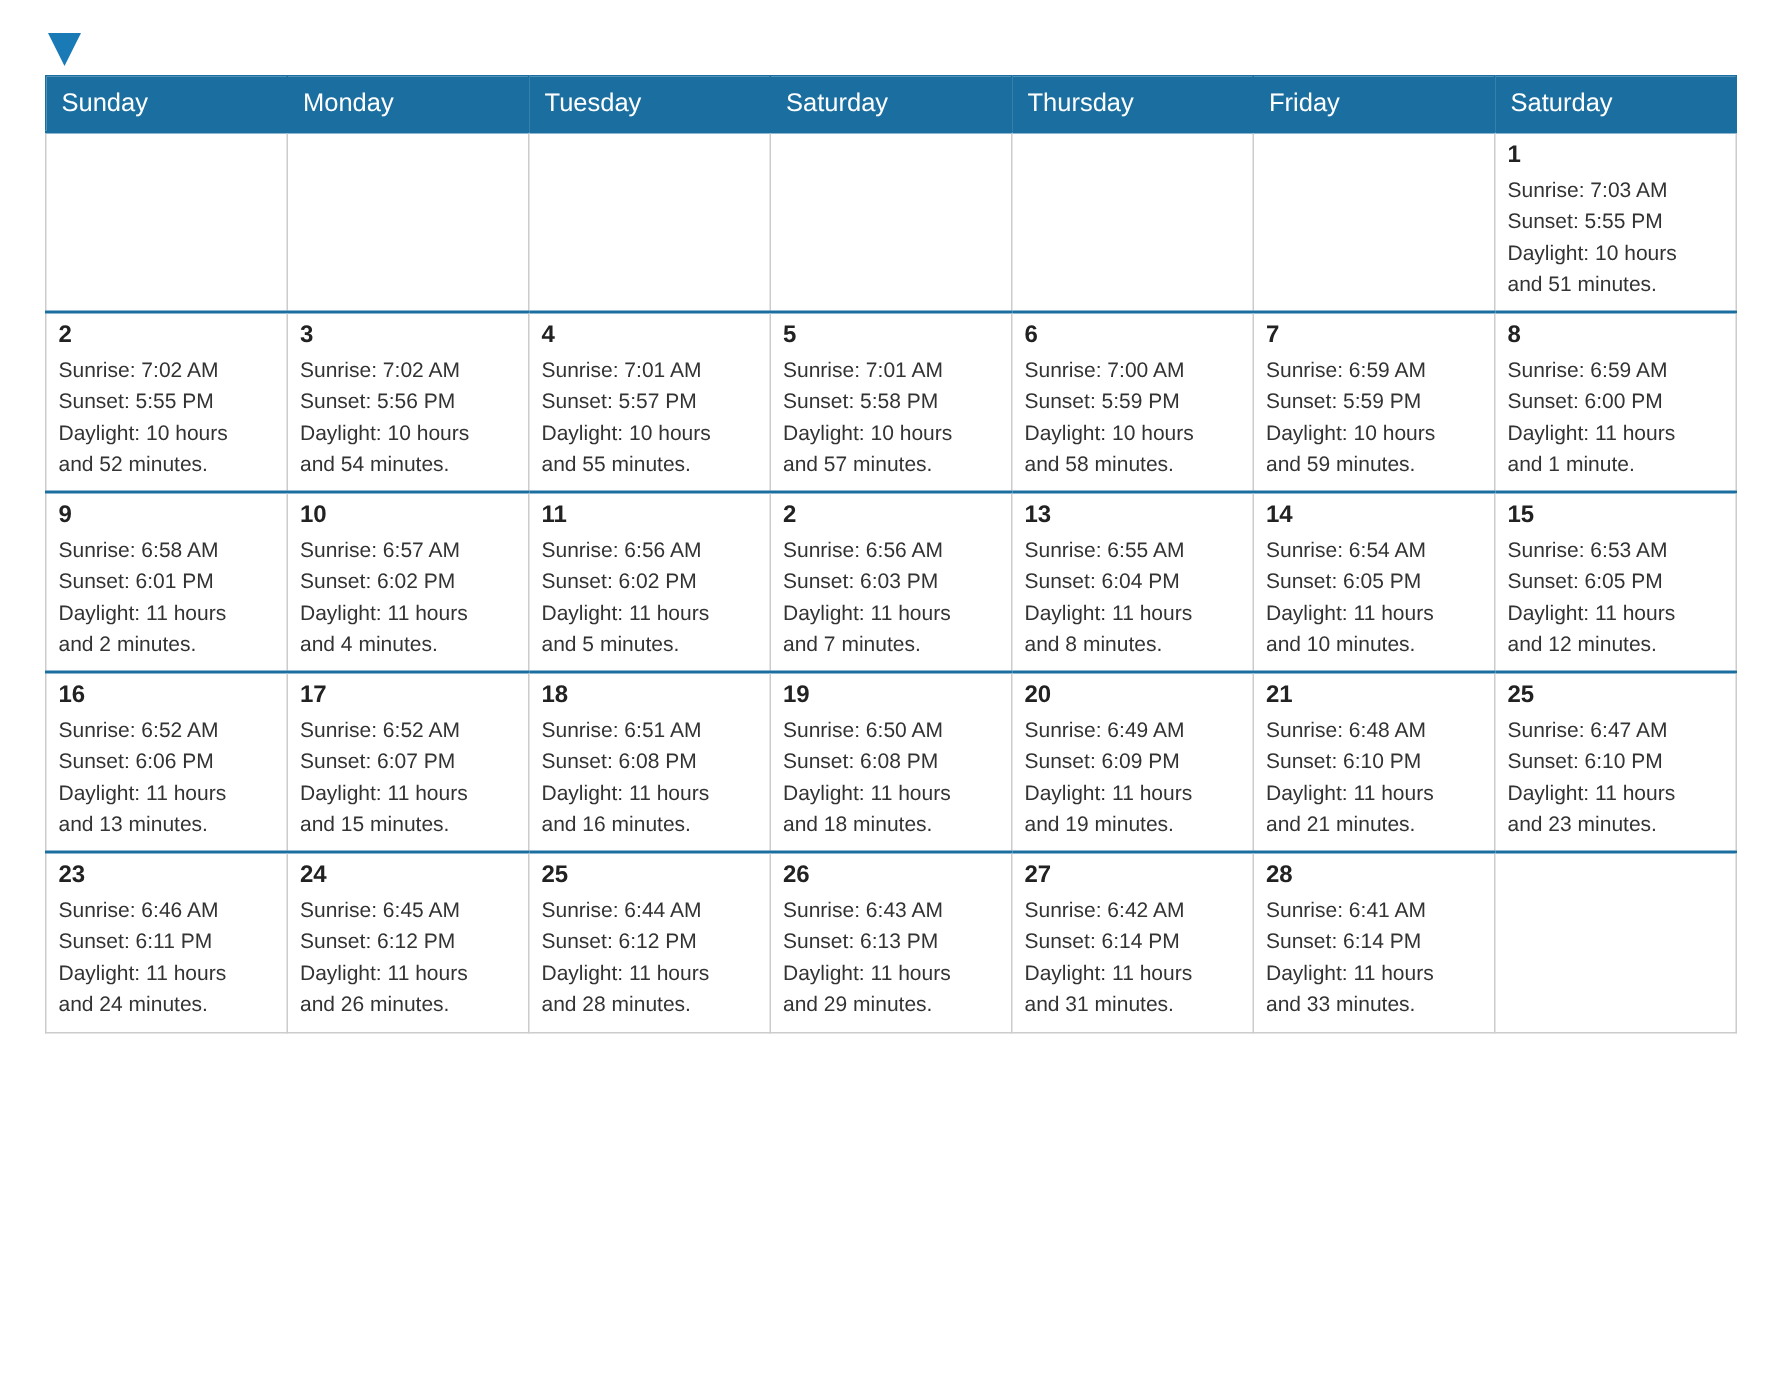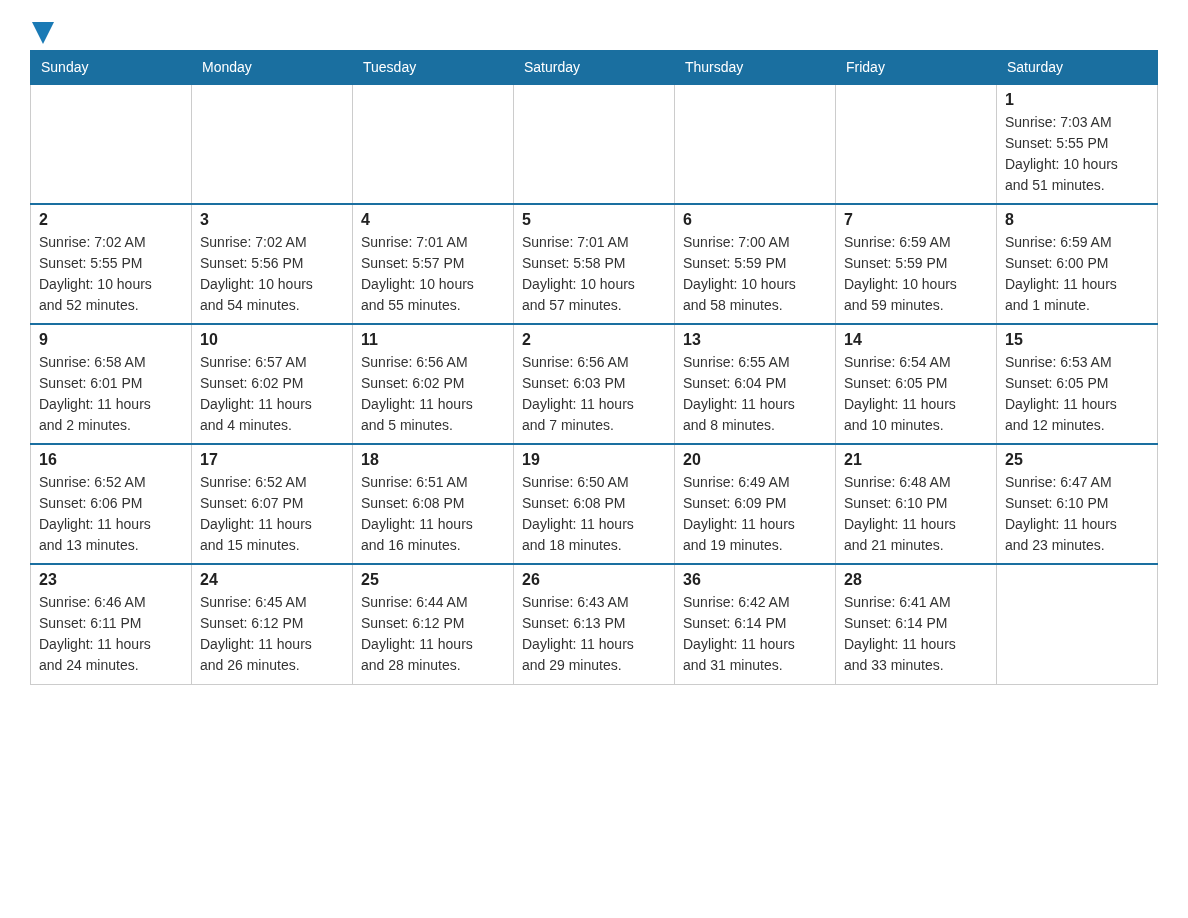--- a/index.html
+++ b/index.html
@@ -43,21 +43,21 @@
     .calendar {
       width: 100%;
       border-collapse: collapse;
       margin-top: 10px;
     }
     .calendar th {
       background-color: #1a6fa0;
       color: #fff;
       padding: 8px 10px;
       text-align: left;
-      font-size: 14px;
+      font-size: 17px;
       font-weight: normal;
       border: 1px solid #1a6fa0;
     }
     .calendar td {
       vertical-align: top;
       padding: 6px 8px;
       border: 1px solid #ccc;
       width: calc(100% / 7);
       min-height: 110px;
       height: 120px;
@@ -243,21 +243,21 @@
         </td>
         <td>
           <span class="day-number">25</span>
           <div class="day-info">Sunrise: 6:44 AM<br>Sunset: 6:12 PM<br>Daylight: 11 hours<br>and 28 minutes.</div>
         </td>
         <td>
           <span class="day-number">26</span>
           <div class="day-info">Sunrise: 6:43 AM<br>Sunset: 6:13 PM<br>Daylight: 11 hours<br>and 29 minutes.</div>
         </td>
         <td>
-          <span class="day-number">36</span>
+          <span class="day-number">27</span>
           <div class="day-info">Sunrise: 6:42 AM<br>Sunset: 6:14 PM<br>Daylight: 11 hours<br>and 31 minutes.</div>
         </td>
         <td>
           <span class="day-number">28</span>
           <div class="day-info">Sunrise: 6:41 AM<br>Sunset: 6:14 PM<br>Daylight: 11 hours<br>and 33 minutes.</div>
         </td>
         <td class="empty-cell"></td>
       </tr>
     </tbody>
 </table>

